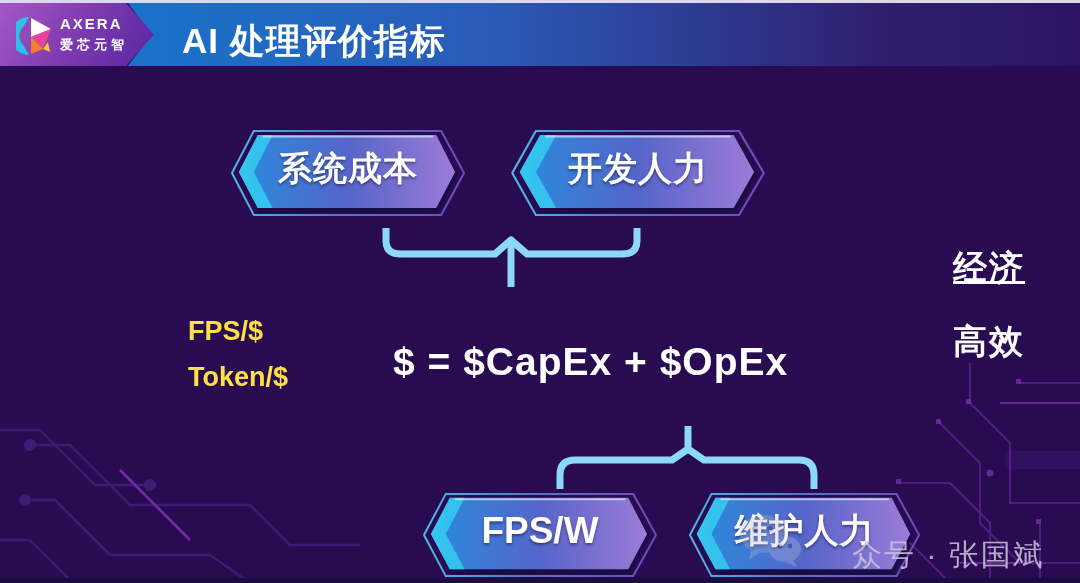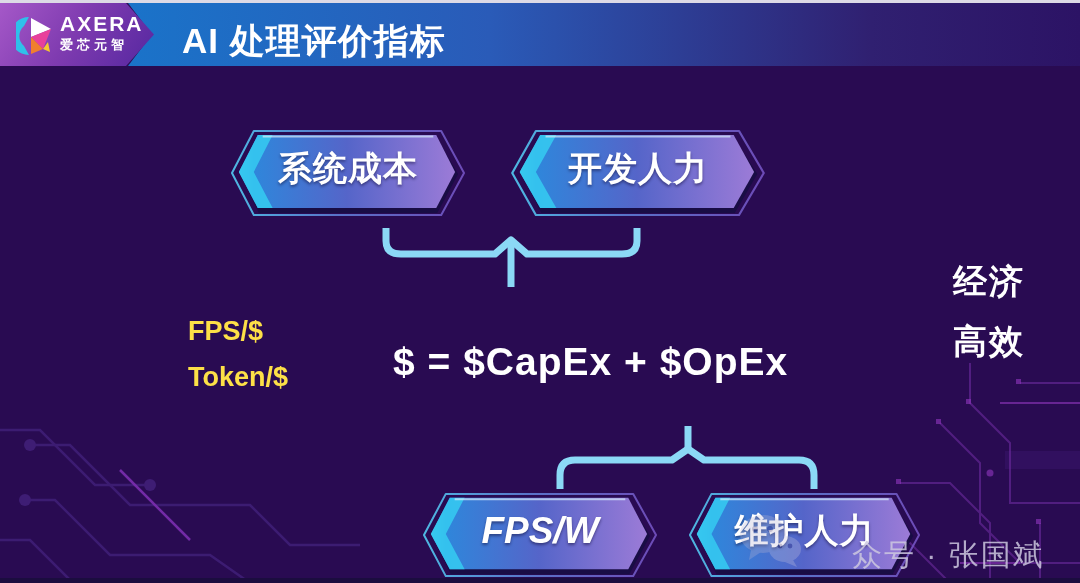--- a/index.html
+++ b/index.html
@@ -22,41 +22,41 @@
     font-size:35px; font-weight:bold; color:#FFFFFF; letter-spacing:1px;
   }
   .logo-block {
     position:absolute; left:0; top:3px; width:154px; height:63px;
     background:linear-gradient(125deg,#A558C8 0%,#7F3BB0 48%,#5527A0 100%);
     clip-path:polygon(0 0,126px 0,154px 50%,126px 100%,0 100%);
     display:flex; align-items:center;
   }
   .logo-icon { position:absolute; left:16px; top:10px; }
   .logo-text { position:absolute; left:60px; top:9px; color:#fff; }
-  .logo-brand { font-size:21px; font-weight:bold; letter-spacing:2px; line-height:24px; }
+  .logo-brand { font-size:15px; font-weight:bold; letter-spacing:2px; line-height:24px; }
   .logo-brand-cn { font-size:13px; letter-spacing:4px; line-height:18px; font-weight:bold; }
   
   .badge { position:absolute;text-align:right; }
   .badge svg { position:absolute; inset:0; width:100%; height:100%; overflow:visible; }
   .hex-outline { fill:none; stroke:url(#gOutline); stroke-width:2; stroke-linejoin:round; opacity:.9; }
   .hex-dark { fill:#190D45; }
   .hex-main { fill:url(#gFill); }
   .hex-wedge { fill:#35C8F0; opacity:.9; }
   .hex-highlight { stroke:#D6ECFA; stroke-width:2; opacity:.7; }
   .badge-label {
     position:absolute; inset:0 0 8px 0; display:flex; align-items:center; justify-content:center;
     color:#FFFFFF; font-weight:bold; font-size:34px; letter-spacing:1px;
     text-shadow:0 2px 3px rgba(10,5,40,.45);
   }
-  .badge-label.latin { font-size:37px; letter-spacing:0;font-style:italic; }
+  .badge-label.latin { font-size:37px; letter-spacing:0; }
   
   .metrics-left { position:absolute; left:188px; top:308px; color:#fde047; font-weight:bold; font-size:27px; line-height:46px; }
   .formula { position:absolute; left:393px; top:340px; color:#fff; font-weight:bold; font-size:39px; letter-spacing:1px; }
   .right-label { position:absolute; left:953px; color:#fff; font-weight:bold; font-size:34px; letter-spacing:2px; }
-  .rl-0 { top:259px; } .rl-1 { top:319px; } .rl-2 { top:381px; }
+  .rl-0 { top:245px;text-decoration:underline; } .rl-1 { top:319px; } .rl-2 { top:381px; }
   
   .overlay { position:absolute; inset:0; width:1080px; height:583px; pointer-events:none; }
   .brace { fill:none; stroke:#8BD9F6; stroke-width:7; stroke-linejoin:round; }
   .circuit { position:absolute; pointer-events:none; }
   .bottom-strip { position:absolute; left:0; top:578px; width:1080px; height:5px; background:#1B0D3F; }
   
   .watermark-icon { position:absolute; left:737px; top:512px; opacity:.30; }
   .watermark-text {
     position:absolute; left:852px; top:535px; font-size:30px; letter-spacing:2px;
     color:#CDC8E0; opacity:.85; white-space:nowrap;

